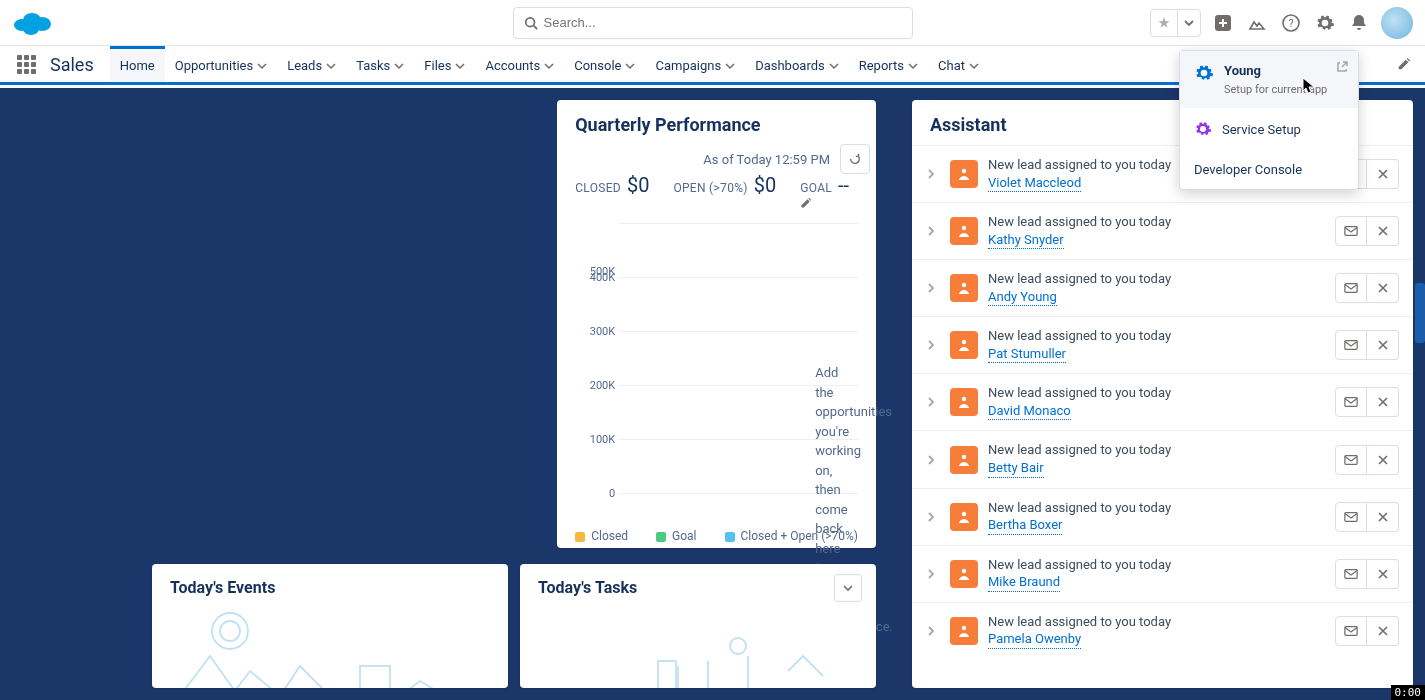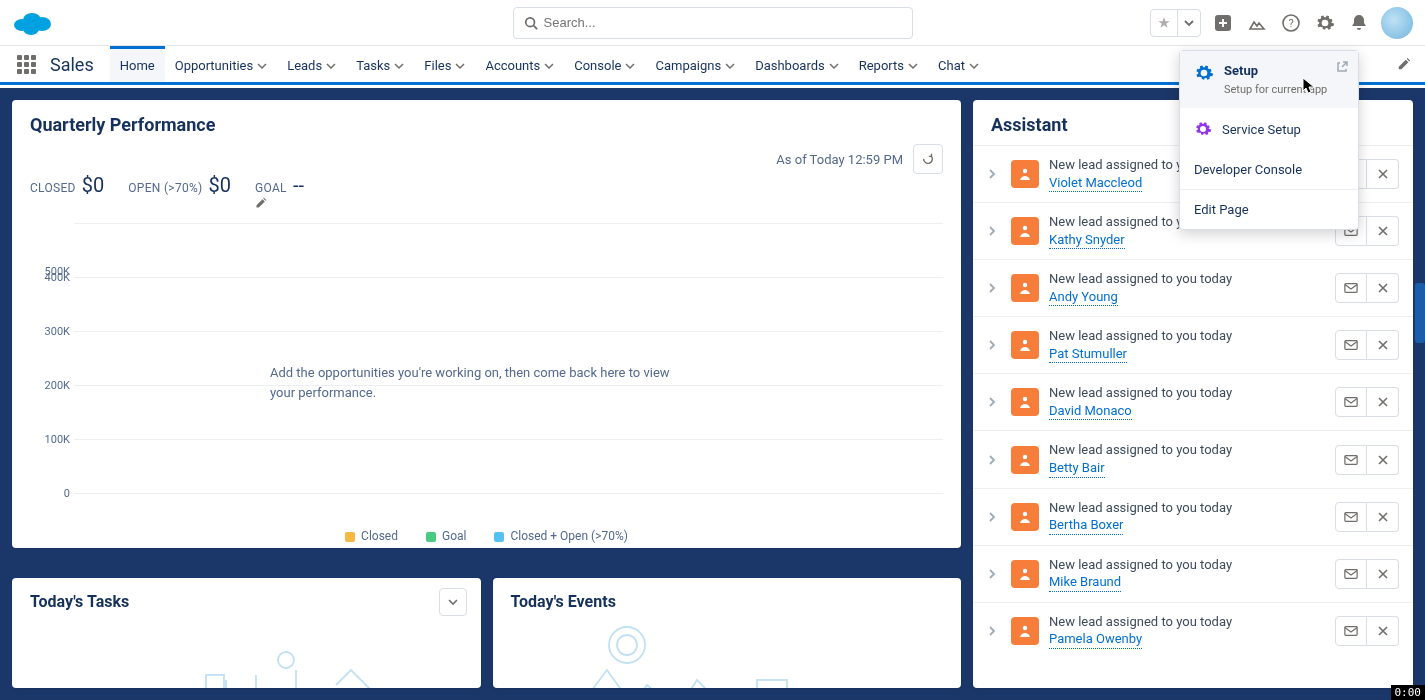--- a/index.html
+++ b/index.html
@@ -23,27 +23,27 @@
   .app-launcher-grid { display:grid; grid-template-columns:repeat(3,5px); grid-template-rows:repeat(3,5px); gap:2px;}
   .app-launcher-grid span { background:#706e6b; border-radius:1px;}
   .app-name { font-size:18px; font-weight:400; padding:0 16px 0 8px; display:flex; align-items:center;}
   .nav-tabs { display:flex; align-items:stretch;}
   .nav-tab { display:flex; align-items:center; padding:0 10px; font-size:13px; color:#16325c; cursor:pointer; gap:4px; border-top:3px solid transparent;}
   .nav-tab.active { border-top:3px solid #0070d2; background:#f4f6f9;}
   .nav-tab .chev { color:#706e6b;}
   .nav-edit { margin-left:auto; padding:0 14px; display:flex; align-items:center; color:#706e6b;}
   
   .page-body { position:absolute; top:88px; left:0; right:0; bottom:0; background:#1b3668; padding:12px; display:flex; gap:12px;}
-  .left-col { flex:1; display:flex; flex-direction:column; gap:30px; min-width:0;}
-  .right-col { width:440px;}
+  .left-col { flex:1; display:flex; flex-direction:column; gap:16px; min-width:0;align-items:flex-end;}
+  .right-col { width:501px;margin-left:24px;}
   .card { background:#fff; border-radius:4px; box-shadow:0 1px 2px rgba(0,0,0,0.1);}
   
   .perf-card { flex:0 0 auto; padding:14px 18px 10px; height:448px; position:relative;}
   .perf-title { font-size:18px; font-weight:700; color:#16325c;}
-  .perf-sub { position:absolute; right:18px; top:44px; display:flex; align-items:center; gap:10px; font-size:13px; color:#54698d;}
+  .perf-sub { position:absolute; right:6px; top:44px; display:flex; align-items:center; gap:10px; font-size:13px; color:#54698d;}
   .refresh-btn { width:30px; height:30px; border:1px solid #d8dde6; border-radius:4px; display:flex; align-items:center; justify-content:center; color:#706e6b;}
   .metrics { margin-top:38px; display:flex; gap:24px; align-items:baseline; font-size:12px; color:#54698d;}
   .metrics .mlabel { letter-spacing:0.3px;}
   .metrics .mval { font-size:20px; font-weight:400; color:#16325c; margin-left:6px;}
   .pencil {color:#706e6b;}
   .chart-area { position:relative; margin-top:14px; height:300px;}
   .yaxis { position:absolute; left:0; top:0; bottom:30px; width:44px;}
   .ylab { position:absolute; right:4px; font-size:11px; color:#54698d; transform:translateY(-50%);}
   .grid { position:absolute; left:44px; right:0; top:0; bottom:30px;}
   .gline { position:absolute; left:0; right:0; border-top:1px solid #eceef2;}
@@ -304,51 +304,51 @@
         <div class="chart-msg">Add the opportunities you're working on, then come back here to view your performance.</div>
       </div>
       <div class="legend" id="legend">
           <span><span class="lg-sw" style="background: rgb(244, 185, 66);"></span>Closed</span>
           <span><span class="lg-sw" style="background: rgb(75, 202, 129);"></span>Goal</span>
           <span><span class="lg-sw" style="background: rgb(84, 194, 240);"></span>Closed + Open (&gt;70%)</span>
         </div>
     </div>
     <div class="bottom-row">
       <div class="card bottom-card">
-        <div class="bcard-title">Today's Tasks</div>
-        <div class="bcard-menu">
-            <svg width="10" height="10" viewBox="0 0 10 10">
-              <path d="M1 3l4 4 4-4" fill="none" stroke="#706e6b" stroke-width="1.6"></path>
-            </svg>
-          </div>
-        <div class="illus">
-          <svg width="320" height="90" viewBox="0 0 320 90">
-              <g stroke="#8fc7e8" fill="none" stroke-width="1.8">
-                <circle cx="200" cy="35" r="8"></circle>
-                <rect x="120" y="50" width="18" height="28"></rect>
-                <path d="M100 85h150M140 85V55M170 85V50M210 85V45"></path>
-                <path d="M250 60l15-15 20 20"></path>
-              </g>
-            </svg>
-        </div>
-      </div>
-      <div class="card bottom-card">
         <div class="bcard-title">Today's Events</div>
         <div class="illus">
           <svg width="320" height="90" viewBox="0 0 320 90">
               <g stroke="#8fc7e8" fill="none" stroke-width="1.8">
                 <circle cx="60" cy="20" r="18"></circle>
                 <circle cx="60" cy="20" r="10"></circle>
                 <path d="M10 85l30-40 25 35 15-20 30 25 20-30 30 30H10z"></path>
                 <path d="M230 85l20-15 25 15"></path>
                 <rect x="190" y="55" width="30" height="28"></rect>
               </g>
             </svg>
         </div>
       </div>
+      <div class="card bottom-card">
+        <div class="bcard-title">Today's Tasks</div>
+        <div class="bcard-menu">
+            <svg width="10" height="10" viewBox="0 0 10 10">
+              <path d="M1 3l4 4 4-4" fill="none" stroke="#706e6b" stroke-width="1.6"></path>
+            </svg>
+          </div>
+        <div class="illus">
+          <svg width="320" height="90" viewBox="0 0 320 90">
+              <g stroke="#8fc7e8" fill="none" stroke-width="1.8">
+                <circle cx="200" cy="35" r="8"></circle>
+                <rect x="120" y="50" width="18" height="28"></rect>
+                <path d="M100 85h150M140 85V55M170 85V50M210 85V45"></path>
+                <path d="M250 60l15-15 20 20"></path>
+              </g>
+            </svg>
+        </div>
+      </div>
     </div>
   </div>
   <div class="right-col">
     <div class="card assist-card">
       <div class="assist-title">Assistant</div>
       <div class="assist-list" id="assist-list">
           <div class="assist-item">
             <span class="chevr">
               <svg width="10" height="10" viewBox="0 0 10 10">
                 <path d="M3 1l4 4-4 4" fill="none" stroke="#9faab5" stroke-width="1.8"></path>
@@ -597,41 +597,38 @@
   <div class="scroll-stub"></div>
 </div>
 
 <div class="setup-menu">
   <div class="setup-primary">
     <span class="gicn">
         <svg width="20" height="20" viewBox="0 0 24 24">
           <path fill="#0070d2" d="M12 8a4 4 0 100 8 4 4 0 000-8zm9 4l2 1-1 3-2-.5a8 8 0 01-1.5 1.5l.5 2-3 1-1-2h-2l-1 2-3-1 .5-2A8 8 0 016 16.5L4 17l-1-3 2-1v-2L3 10l1-3 2 .5A8 8 0 017.5 6L7 4l3-1 1 2h2l1-2 3 1-.5 2A8 8 0 0118 7.5l2-.5 1 3-2 1z"></path>
         </svg>
       </span>
-    <div style="position:absolute; left:44px; top:12px;" class="title">Setup</div>
+    <div style="position:absolute; left:44px; top:12px;" class="title">Young</div>
     <div class="sub">Setup for current app</div>
     <span class="setup-ext">
         <svg width="12" height="12" viewBox="0 0 12 12">
           <path fill="none" stroke="#9faab5" stroke-width="1.5" d="M4 2H2v8h8V8M6 6l5-5M7 1h4v4"></path>
         </svg>
       </span>
   </div>
   <div class="setup-row">
     <span class="picn">
         <svg width="18" height="18" viewBox="0 0 24 24">
           <path fill="#9333ea" d="M12 8a4 4 0 100 8 4 4 0 000-8zm9 4l2 1-1 3-2-.5a8 8 0 01-1.5 1.5l.5 2-3 1-1-2h-2l-1 2-3-1 .5-2A8 8 0 016 16.5L4 17l-1-3 2-1v-2L3 10l1-3 2 .5A8 8 0 017.5 6L7 4l3-1 1 2h2l1-2 3 1-.5 2A8 8 0 0118 7.5l2-.5 1 3-2 1z"></path>
         </svg>
       </span>
     <span>Service Setup</span>
   </div>
   <div class="setup-row">
     <span>Developer Console</span>
-  </div>
-  <div class="setup-row bordered">
-    <span>Edit Page</span>
   </div>
 </div>
 
 <div class="cursor">
   <svg width="18" height="18" viewBox="0 0 18 18">
       <path fill="#000" stroke="#fff" stroke-width="1" d="M2 2l0 13 3-3 2 5 3-1-2-5 5 0z"></path>
     </svg>
 </div>
 
 <div class="timer-badge">0:00</div>

